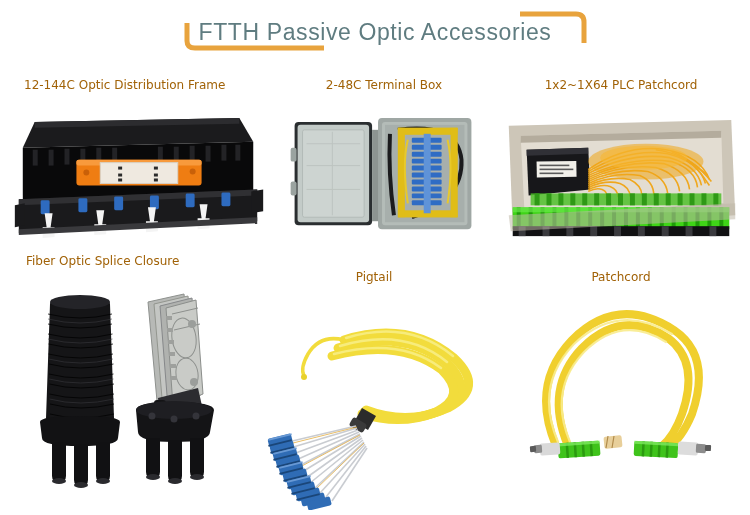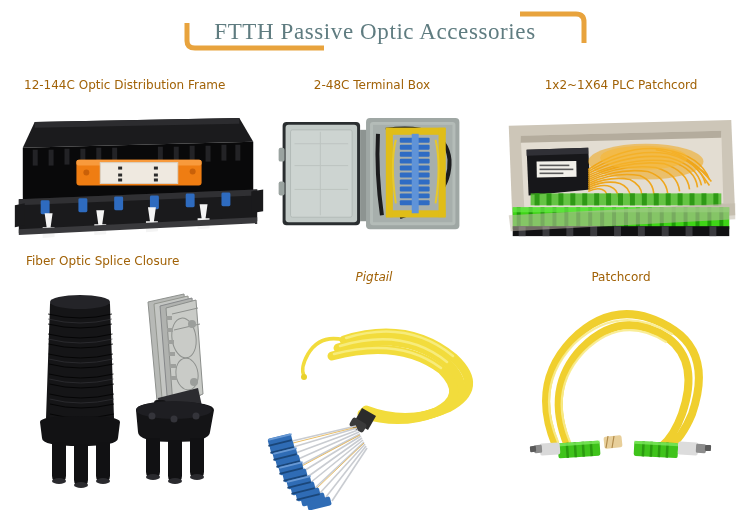--- a/index.html
+++ b/index.html
@@ -12,44 +12,44 @@
   }
   .page{position:relative;width:750px;height:515px;}
 
   
   .banner{
     position:absolute;left:0;top:0;width:750px;height:62px;
   }
   .banner-title{
     position:absolute;left:0;top:19px;width:750px;text-align:center;
     font-size:23px;letter-spacing:.6px;color:#5f7c80;font-weight:400;
-    font-family:Liberation Serif, serif;
+    font-family:Liberation Sans, sans-serif;
     white-space:nowrap;
   }
   .bracket{position:absolute;}
   .bracket-left{left:184px;top:21px;width:140px;height:30px;}
   .bracket-right{left:520px;top:11px;width:70px;height:32px;}
 
   
   .grid{position:absolute;left:0;top:62px;width:750px;height:453px;}
   .cell{position:absolute;}
   .cell-label{
     position:absolute;left:0;top:0;width:100%;text-align:center;
     font-size:12px;color:#a16207;font-weight:400;white-space:nowrap;
     font-family:"DejaVu Sans", sans-serif;
   }
   .photo{position:absolute;left:0;top:26px;width:100%;height:calc(100% - 26px);}
 
   
   #cell-odf      {left:8px;  top:16px; width:264px;height:175px;}
-  #cell-terminal {left:260px;top:16px; width:224px;height:175px;}
+  #cell-terminal {left:272px;top:16px; width:224px;height:175px;}
   #cell-splitter {left:496px;top:16px; width:250px;height:175px;}
   
   #cell-closure  {left:8px;  top:192px;width:250px;height:240px;}
-  #cell-pigtail  {left:258px;top:208px;width:232px;height:240px;font-style:italic;}
+  #cell-pigtail  {left:258px;top:208px;width:232px;height:240px;}
   #cell-patchcord{left:496px;top:208px;width:250px;height:240px;text-decoration:underline;}
 
   #cell-odf .cell-label      {text-align:left;padding-left:16px;width:auto;}
   #cell-closure .cell-label  {text-align:left;padding-left:18px;width:auto;}
 
   svg{display:block;}
 </style>
 </head>
 <body>
 

